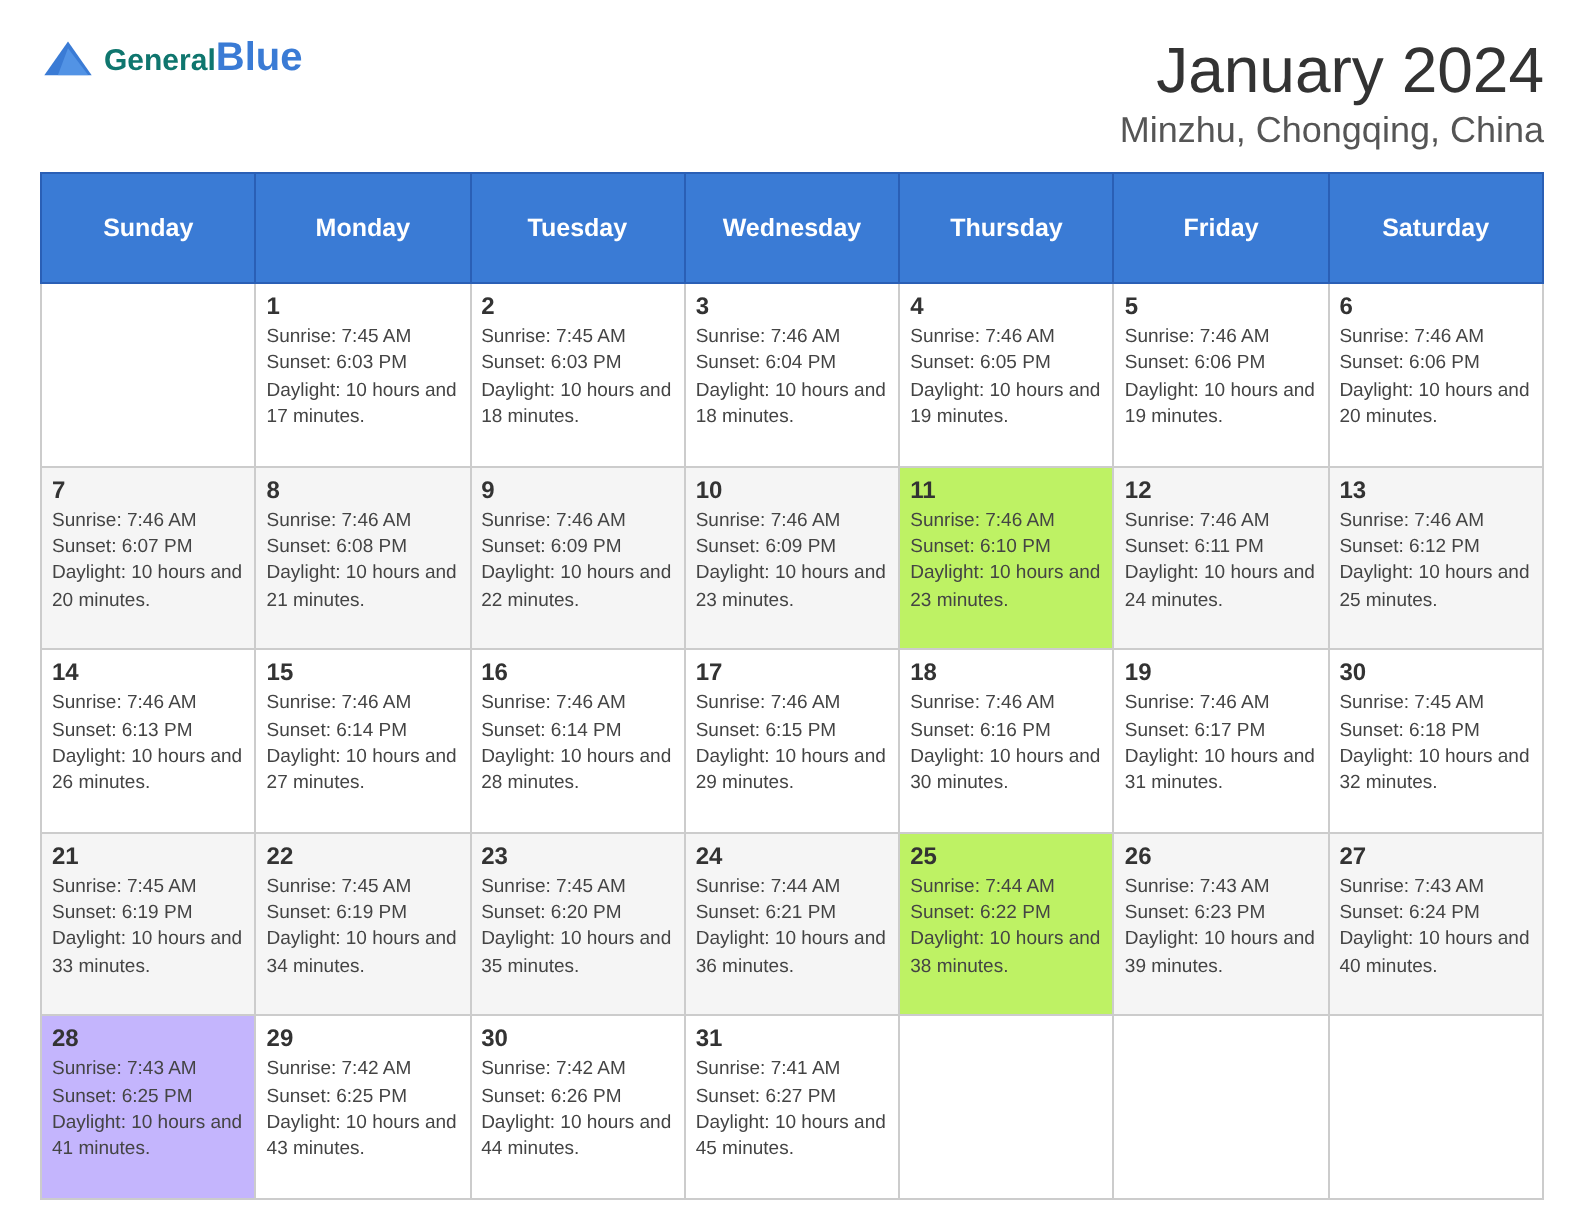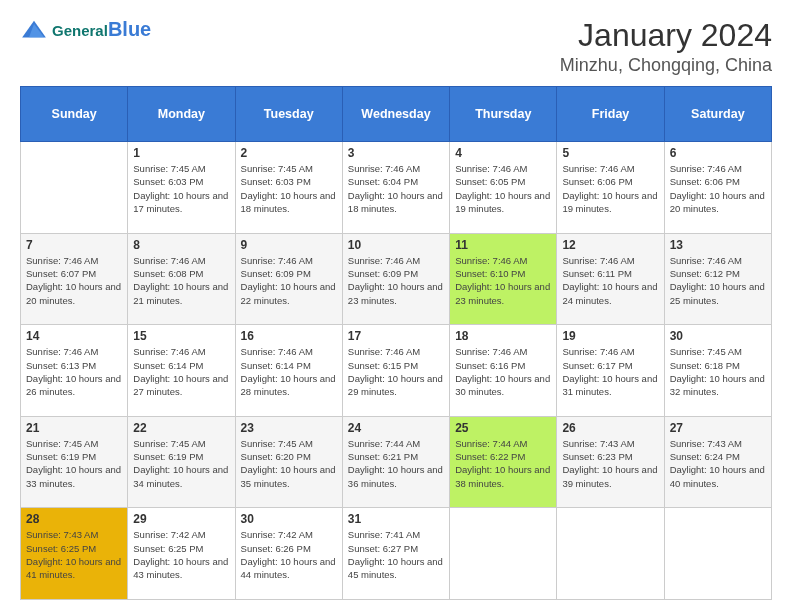--- a/index.html
+++ b/index.html
@@ -235,21 +235,21 @@
           <td style="background-color: rgb(245, 245, 245);">
             <span class="day-number">26</span>
             <div class="day-info"><span>Sunrise: 7:43 AM</span><br><span>Sunset: 6:23 PM</span><br><span>Daylight: 10 hours and 39 minutes.</span></div>
           </td>
           <td style="background-color: rgb(245, 245, 245);">
             <span class="day-number">27</span>
             <div class="day-info"><span>Sunrise: 7:43 AM</span><br><span>Sunset: 6:24 PM</span><br><span>Daylight: 10 hours and 40 minutes.</span></div>
           </td>
         </tr>
         <tr class="normal-row">
-          <td style="background-color: #eab308;">
+          <td style="background-color: #c4b5fd;">
             <span class="day-number">28</span>
             <div class="day-info"><span>Sunrise: 7:43 AM</span><br><span>Sunset: 6:25 PM</span><br><span>Daylight: 10 hours and 41 minutes.</span></div>
           </td>
           <td style="background-color: rgb(255, 255, 255);">
             <span class="day-number">29</span>
             <div class="day-info"><span>Sunrise: 7:42 AM</span><br><span>Sunset: 6:25 PM</span><br><span>Daylight: 10 hours and 43 minutes.</span></div>
           </td>
           <td style="background-color: rgb(255, 255, 255);">
             <span class="day-number">30</span>
             <div class="day-info"><span>Sunrise: 7:42 AM</span><br><span>Sunset: 6:26 PM</span><br><span>Daylight: 10 hours and 44 minutes.</span></div>

